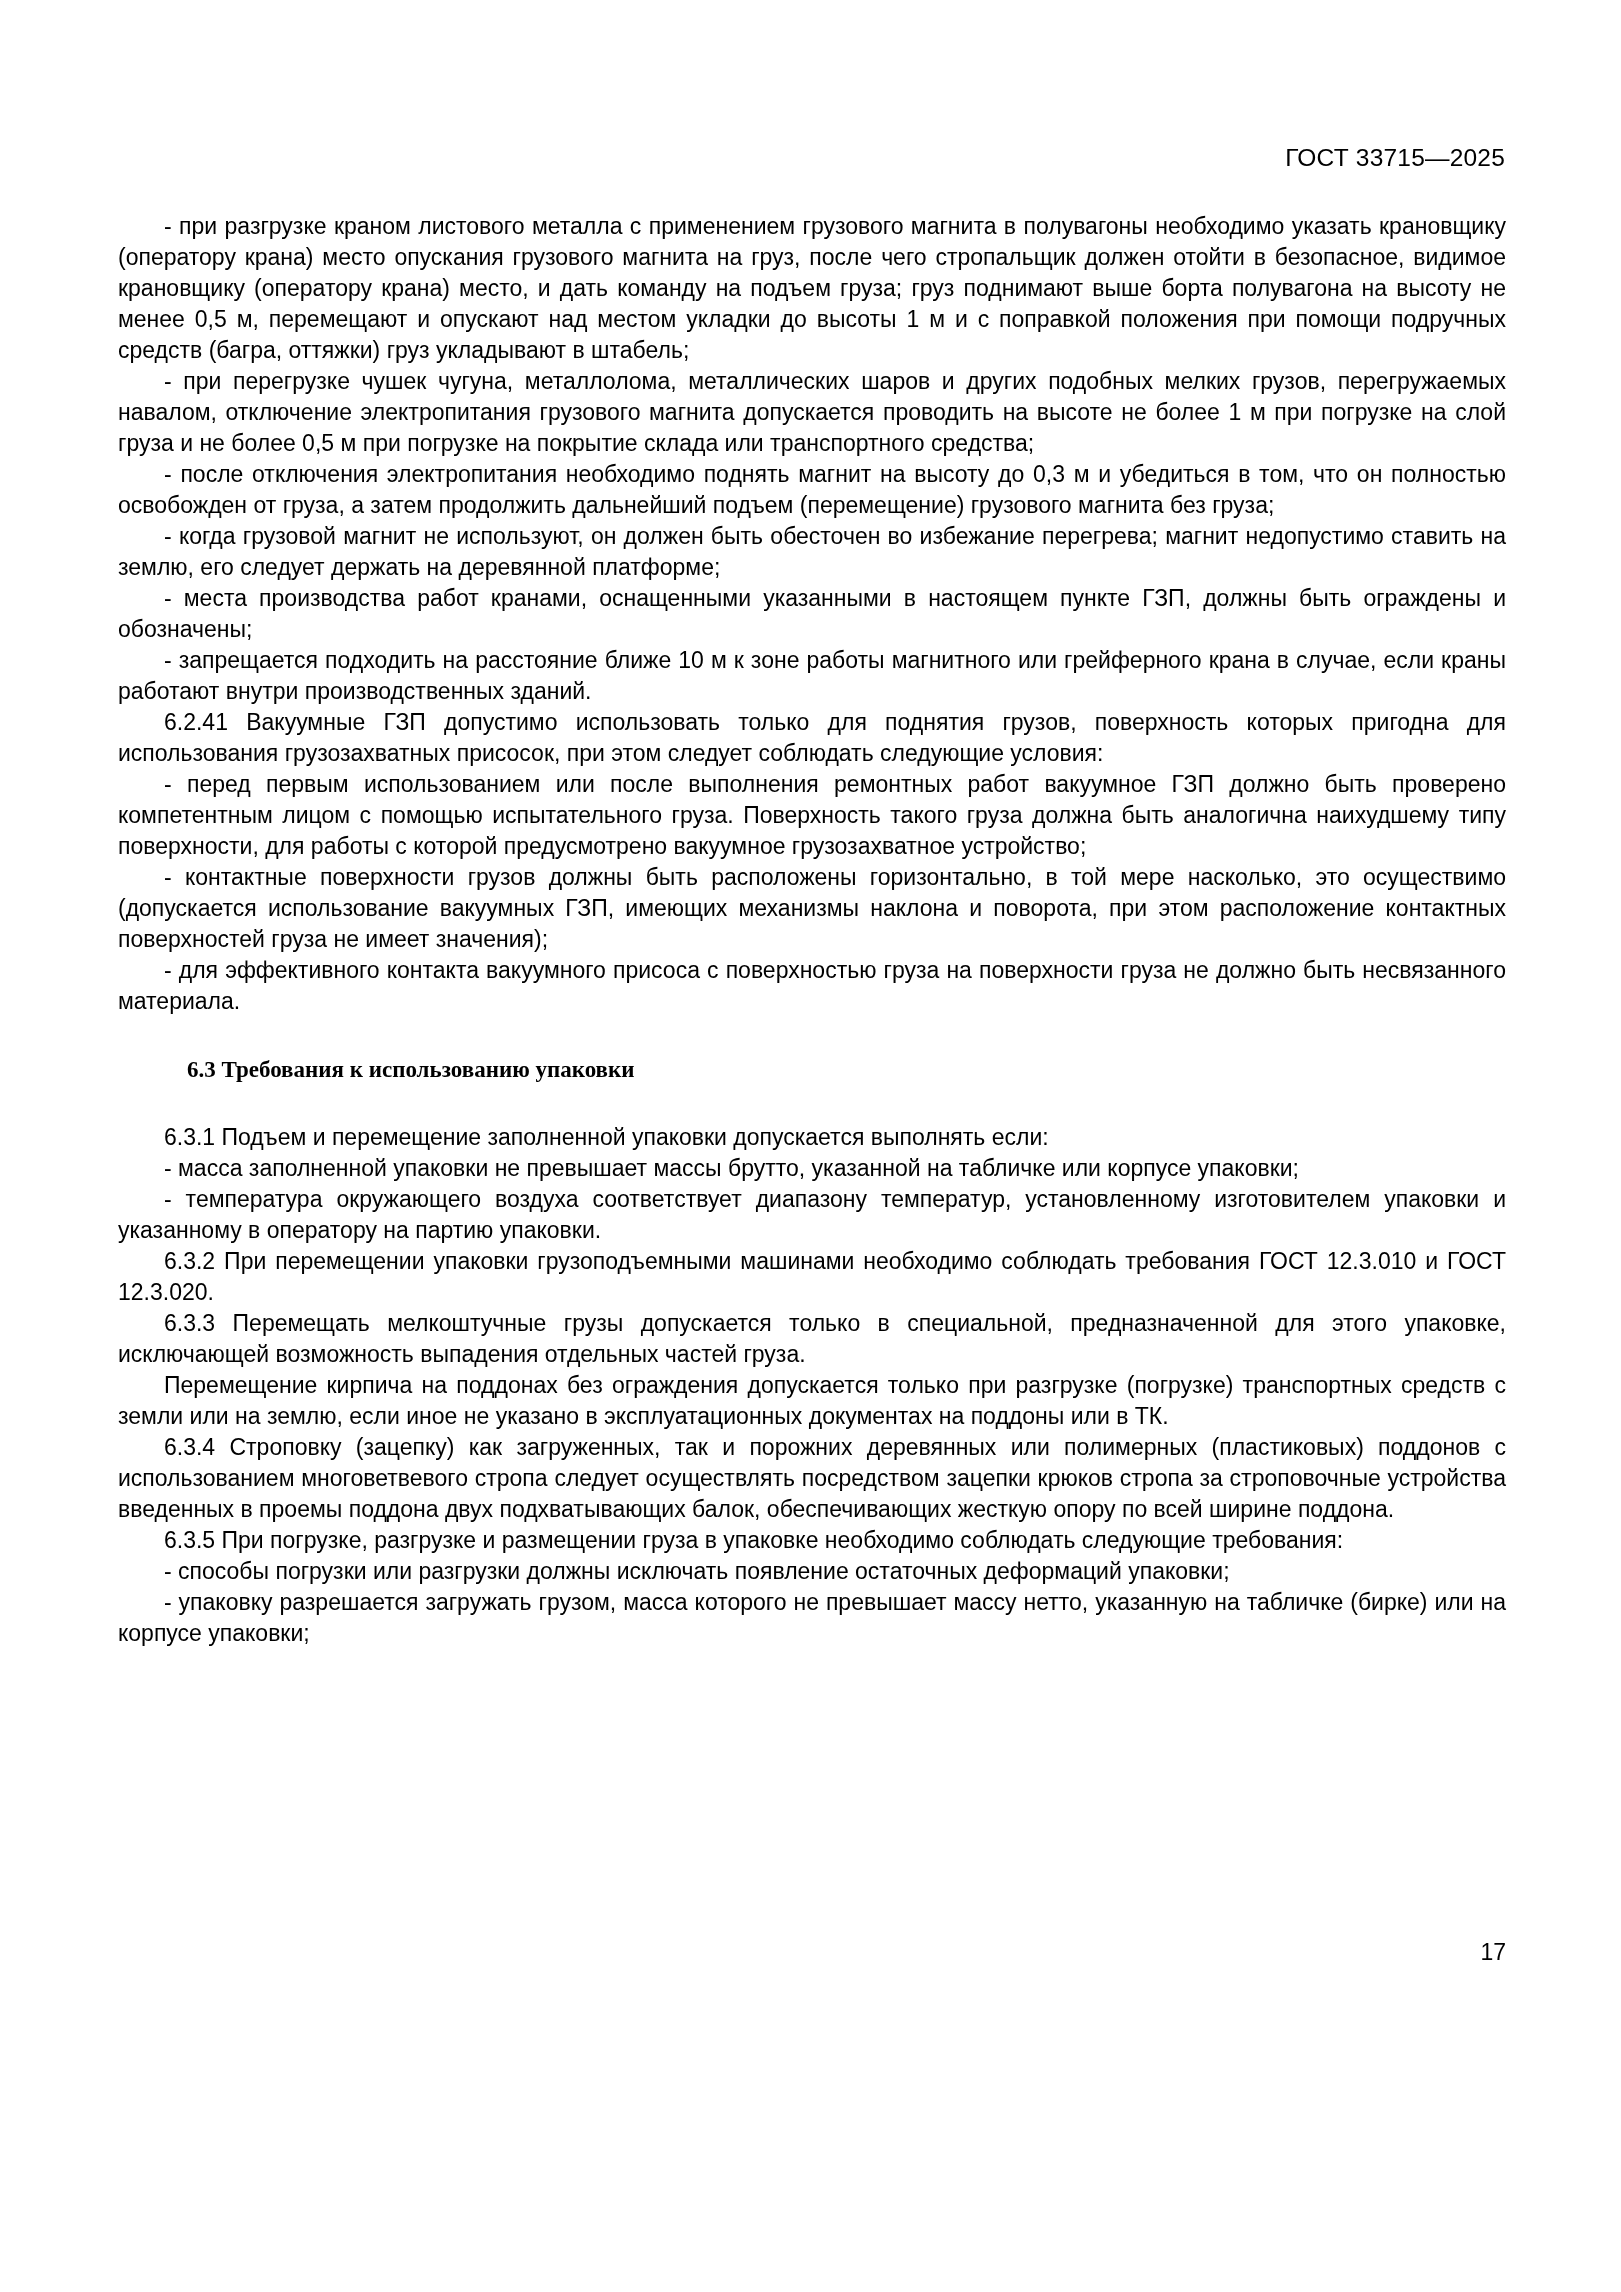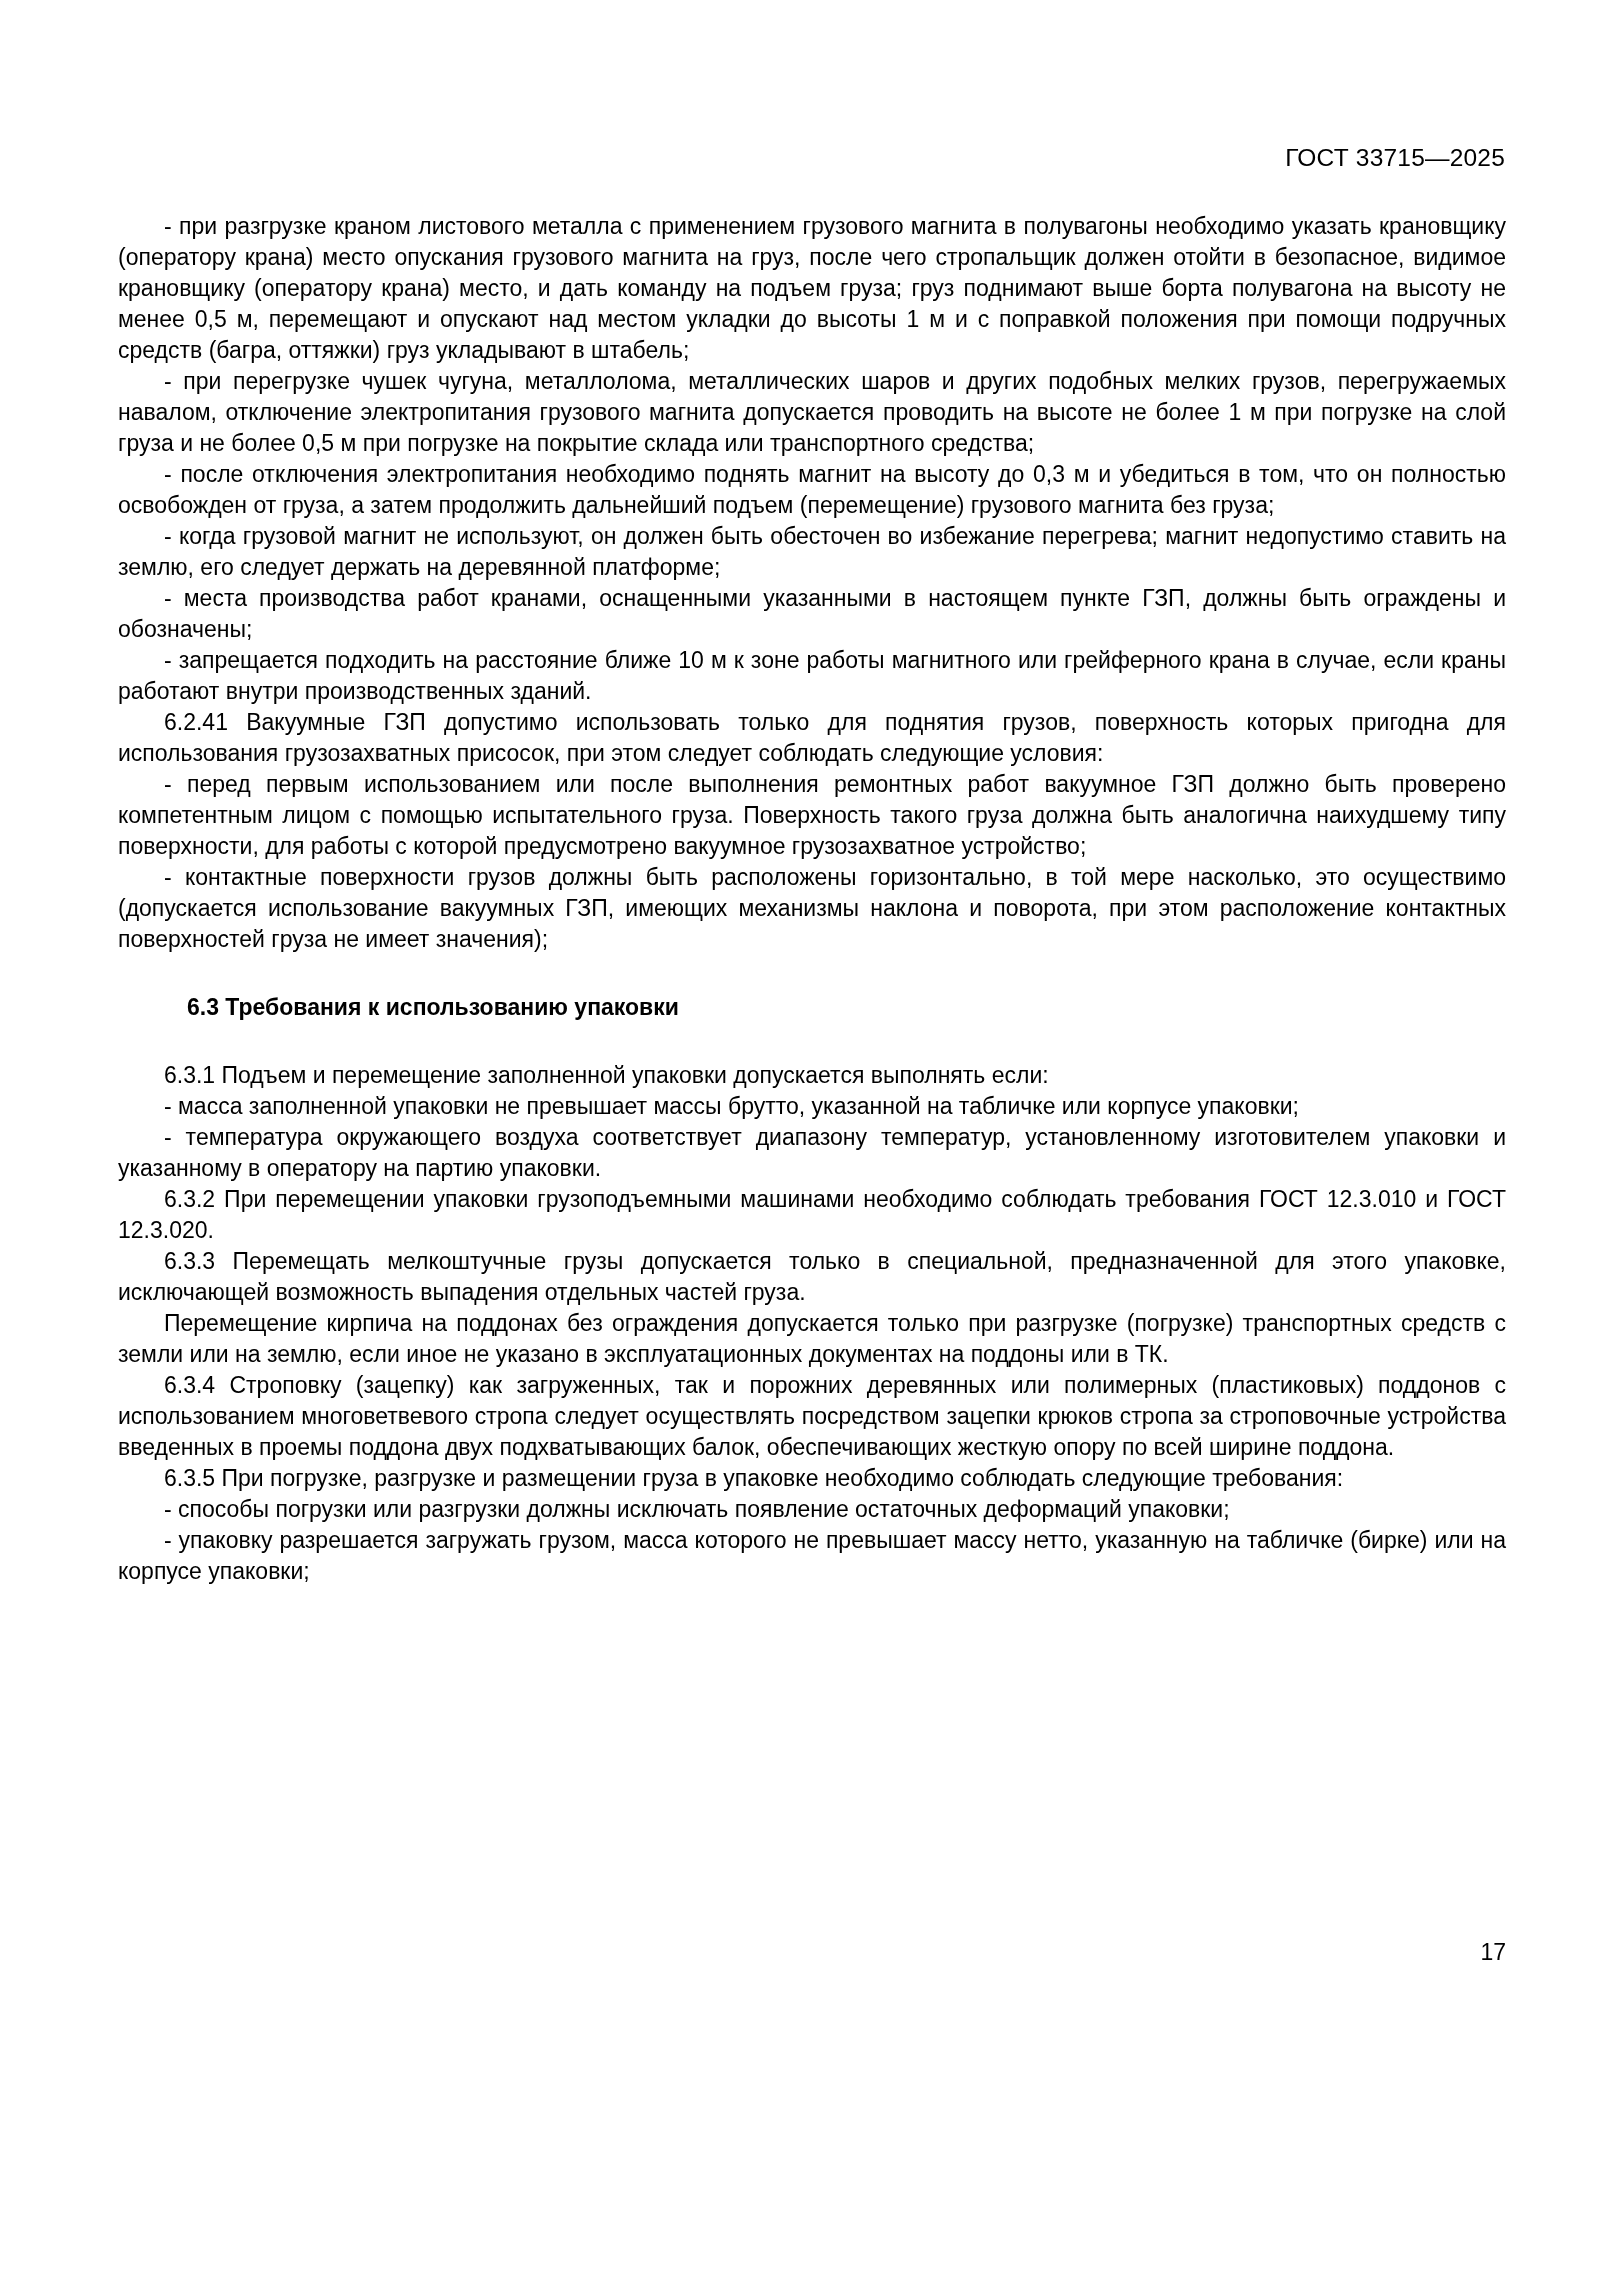--- a/index.html
+++ b/index.html
@@ -57,20 +57,21 @@
   p.last-line-left {
     text-align-last: left;
   }
   h2.section-heading {
     margin: 0;
     font-size: 23px;
     font-weight: bold;
     line-height: 31px;
     text-indent: 69px;
     text-align: left;
+    font-family: Liberation Serif, serif;
   }
   .sp-before-heading { height: 37px; }
   .sp-after-heading  { height: 37px; }
   .page-number {
     position: absolute;
     left: 118px;
     width: 1388px;
     top: 1938px;
     text-align: right;
     font-size: 23px;
@@ -88,20 +89,21 @@
 
     <p class="body-text dash-indent last-line-left">- при разгрузке краном листового металла с применением грузового магнита в полувагоны необходимо указать крановщику (оператору крана) место опускания грузового магнита на груз, после чего стропальщик должен отойти в безопасное, видимое крановщику (оператору крана) место, и дать команду на подъем груза; груз поднимают выше борта полувагона на высоту не менее 0,5 м, перемещают и опускают над местом укладки до высоты 1 м и с поправкой положения при помощи подручных средств (багра, оттяжки) груз укладывают в штабель;</p>
     <p class="body-text dash-indent last-line-left">- при перегрузке чушек чугуна, металлолома, металлических шаров и других подобных мелких грузов, перегружаемых навалом, отключение электропитания грузового магнита допускается проводить на высоте не более 1 м при погрузке на слой груза и не более 0,5 м при погрузке на покрытие склада или транспортного средства;</p>
     <p class="body-text dash-indent last-line-left">- после отключения электропитания необходимо поднять магнит на высоту до 0,3 м и убедиться в том, что он полностью освобожден от груза, а затем продолжить дальнейший подъем (перемещение) грузового магнита без груза;</p>
     <p class="body-text dash-indent last-line-left">- когда грузовой магнит не используют, он должен быть обесточен во избежание перегрева; магнит недопустимо ставить на землю, его следует держать на деревянной платформе;</p>
     <p class="body-text dash-indent last-line-left">- места производства работ кранами, оснащенными указанными в настоящем пункте ГЗП, должны быть ограждены и обозначены;</p>
     <p class="body-text dash-indent last-line-left">- запрещается подходить на расстояние ближе 10 м к зоне работы магнитного или грейферного крана в случае, если краны работают внутри производственных зданий.</p>
     <p class="body-text indent last-line-left">6.2.41 Вакуумные ГЗП допустимо использовать только для поднятия грузов, поверхность которых пригодна для использования грузозахватных присосок, при этом следует соблюдать следующие условия:</p>
     <p class="body-text dash-indent last-line-left">- перед первым использованием или после выполнения ремонтных работ вакуумное ГЗП должно быть проверено компетентным лицом с помощью испытательного груза. Поверхность такого груза должна быть аналогична наихудшему типу поверхности, для работы с которой предусмотрено вакуумное грузозахватное устройство;</p>
     <p class="body-text dash-indent last-line-left">- контактные поверхности грузов должны быть расположены горизонтально, в той мере насколько, это осуществимо (допускается использование вакуумных ГЗП, имеющих механизмы наклона и поворота, при этом расположение контактных поверхностей груза не имеет значения);</p>
+    <p class="body-text dash-indent last-line-left">- для эффективного контакта вакуумного присоса с поверхностью груза на поверхности груза не должно быть несвязанного материала.</p>
 
     <div class="sp-before-heading"></div>
 
     <h2 class="section-heading">6.3 Требования к использованию упаковки</h2>
 
     <div class="sp-after-heading"></div>
 
     <p class="body-text indent last-line-left">6.3.1 Подъем и перемещение заполненной упаковки допускается выполнять если:</p>
     <p class="body-text dash-indent last-line-left">- масса заполненной упаковки не превышает массы брутто, указанной на табличке или корпусе упаковки;</p>
     <p class="body-text dash-indent last-line-left">- температура окружающего воздуха соответствует диапазону температур, установленному изготовителем упаковки и указанному в оператору на партию упаковки.</p>

